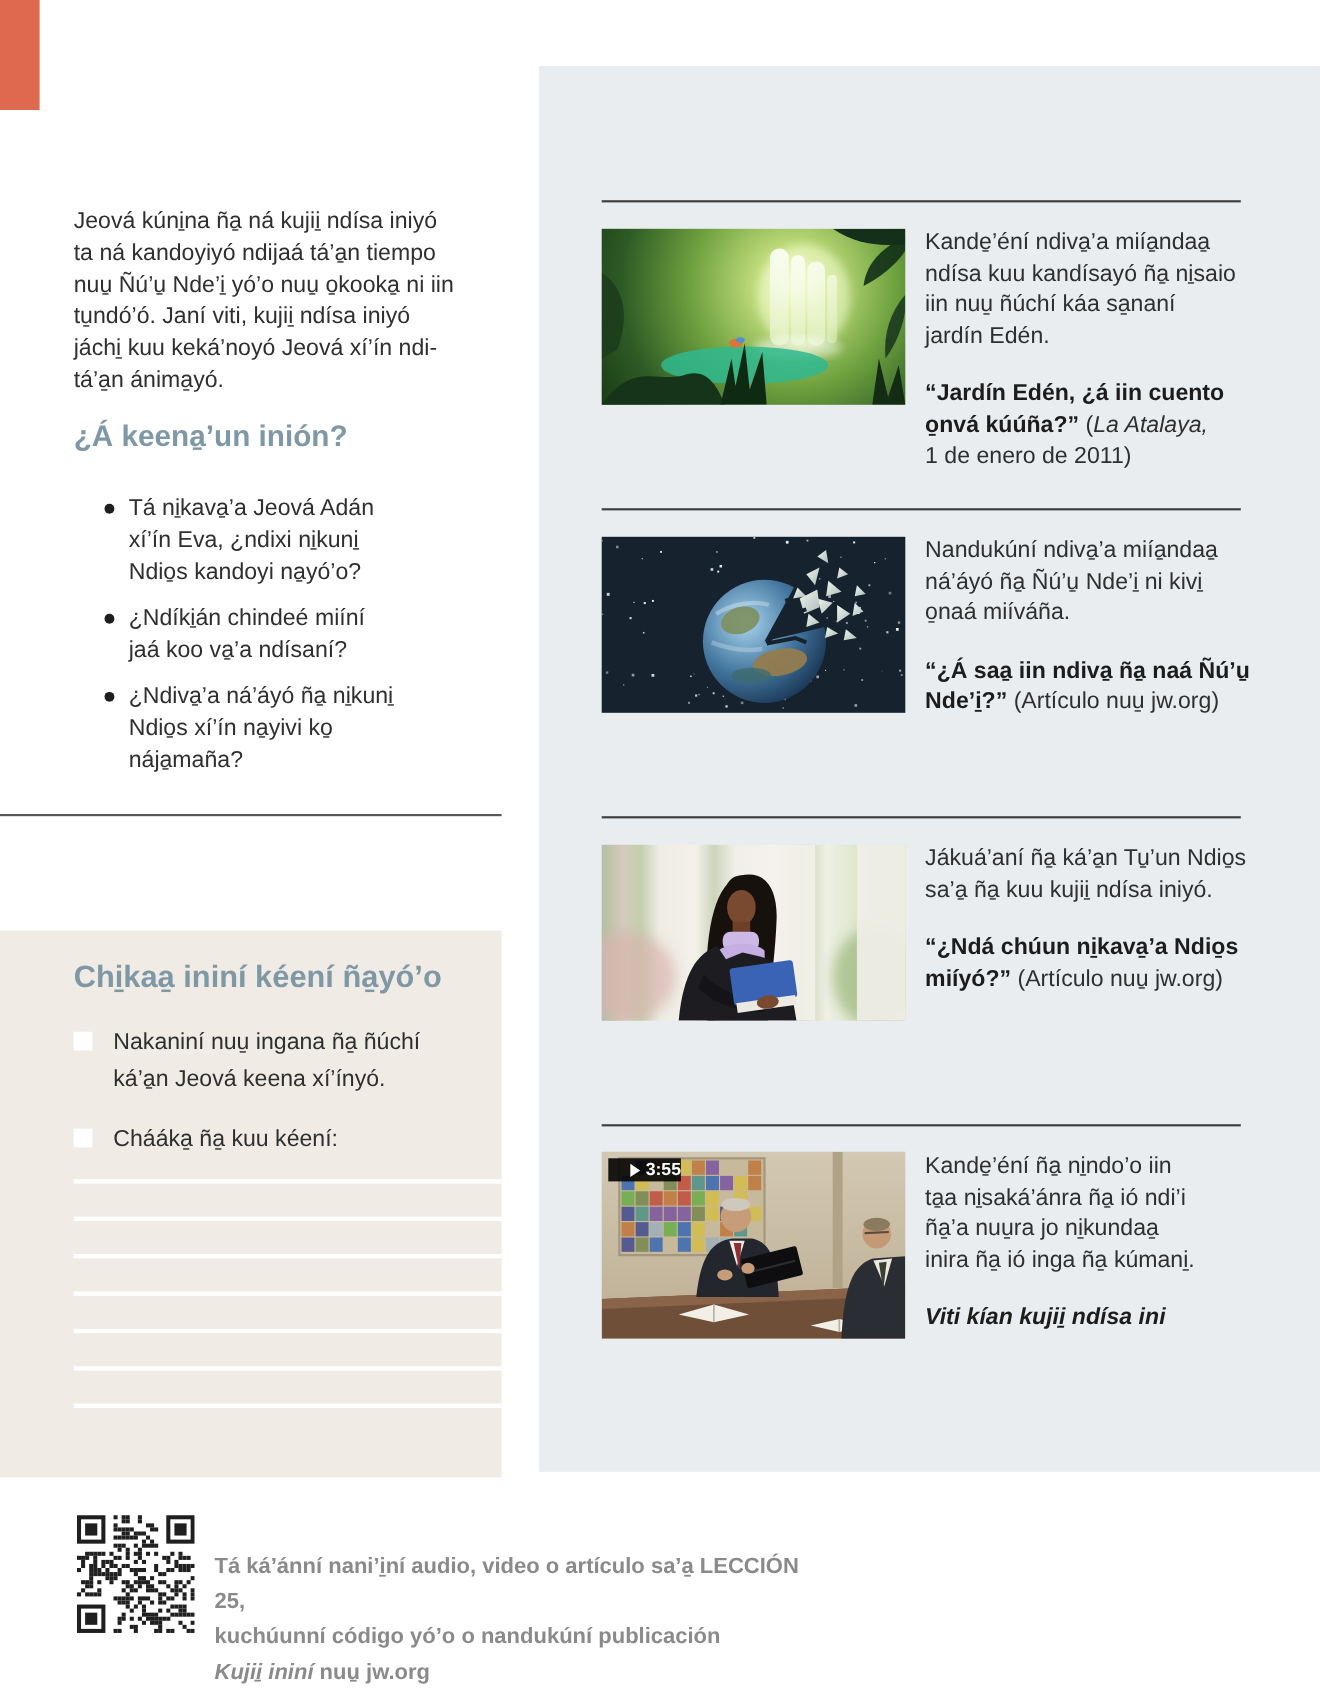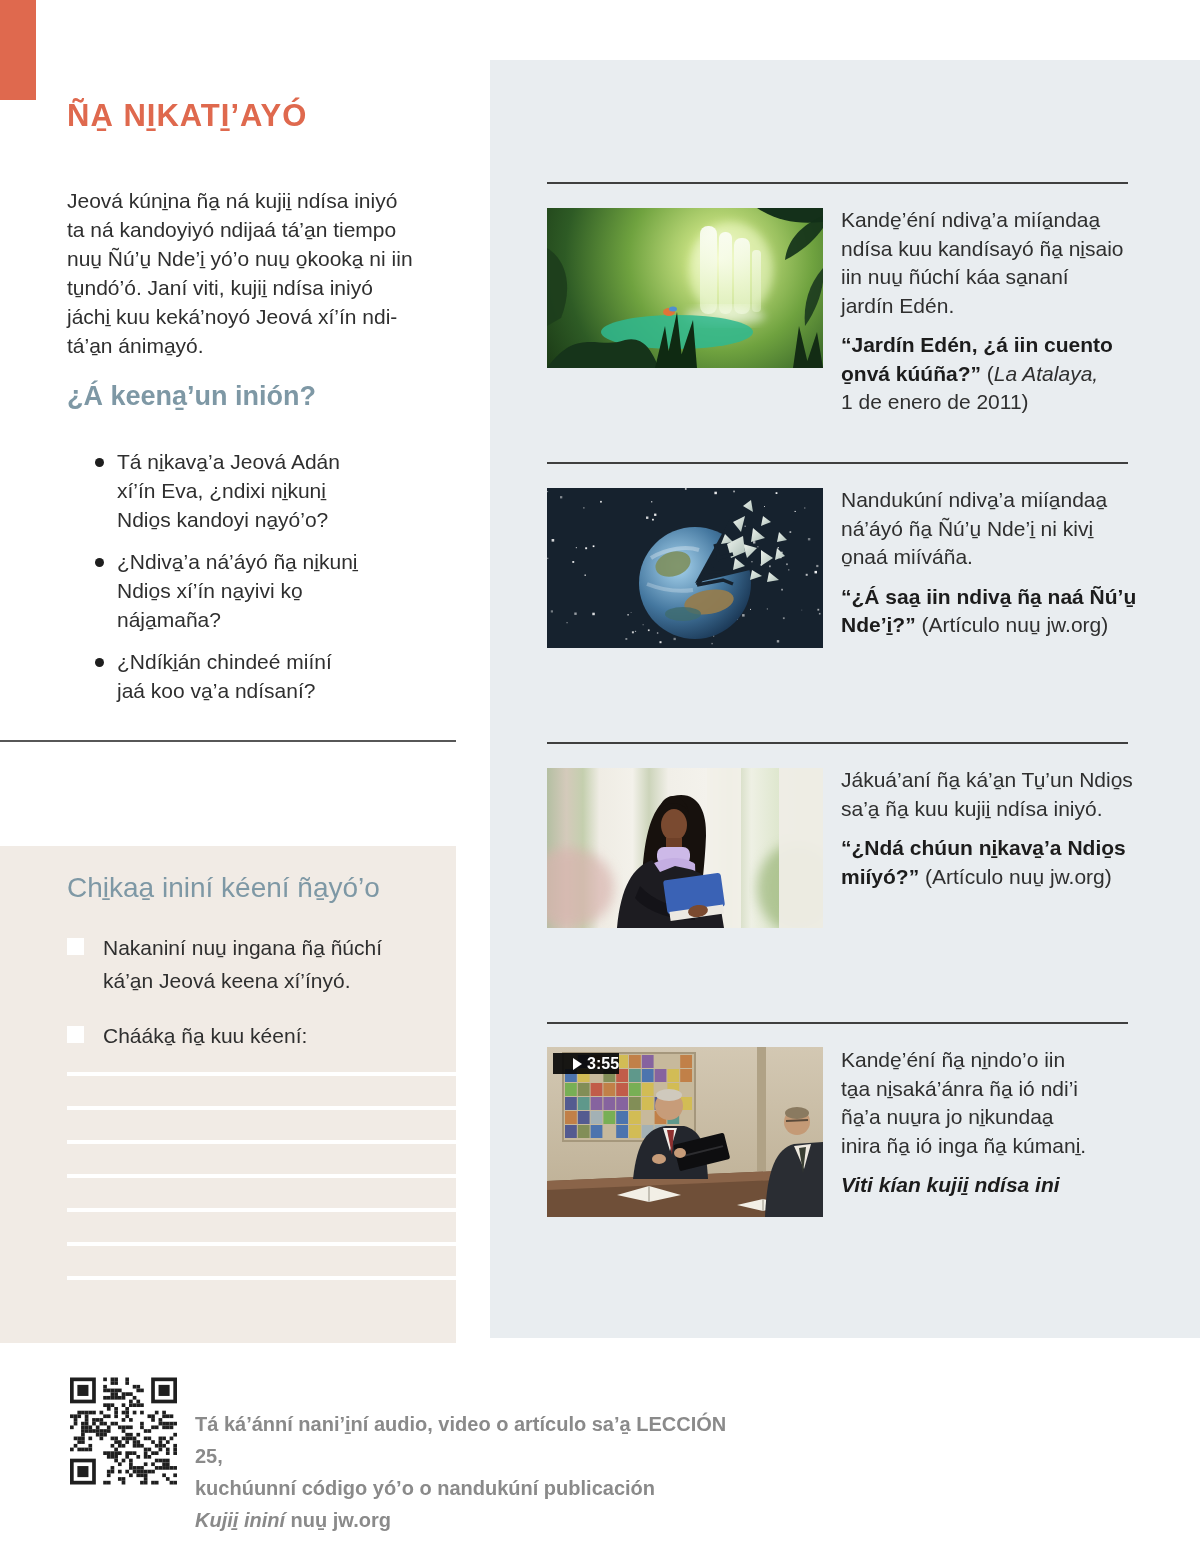--- a/index.html
+++ b/index.html
@@ -12,38 +12,38 @@
   .corner-tab{left:0;top:0;width:36px;height:100px;background:#df694e;}
   .h1{left:67px;top:98px;font-size:31px;font-weight:bold;color:#df694e;letter-spacing:1px;}
   .intro{left:67px;top:170px;width:400px;font-size:21px;line-height:29px;margin-top:16px;}
   .h2{left:67px;top:381px;font-size:27px;font-weight:bold;color:#7e98a5;}
   .bullets{left:95px;top:447px;width:270px;margin:0;padding:0;list-style:none;}
   .bullets li{position:relative;padding-left:22px;margin-bottom:13px;font-size:21px;line-height:29px;}
   .bullets li:before{content:"";position:absolute;left:0;top:11px;width:9px;height:9px;border-radius:50%;background:#1e1e1e;}
   .ldivider{left:0;top:740px;width:456px;height:2px;background:#575757;}
   .when{left:67px;top:764px;width:400px;font-size:21px;}
   .goalbox{left:0;top:846px;width:456px;height:497px;background:#f1ebe5;}
-  .h3{left:67px;top:872px;font-size:28px;font-weight:normal;color:#7e98a5;}
+  .h3{left:67px;top:872px;font-size:28px;font-weight:bold;color:#7e98a5;}
   .goal-chk{width:17px;height:17px;background:#ffffff;}
   .chk1{left:67px;top:938px;}
   .chk2{left:67px;top:1026px;}
   .gtext{font-size:21px;line-height:33px;}
   .gt1{left:103px;top:931px;width:330px;}
   .gt2{left:103px;top:1019px;width:330px;}
   .wline{left:67px;width:389px;height:4px;background:#ffffff;}
 
   
   .panel{left:490px;top:60px;width:710px;height:1278px;background:#e9edf0;}
   .ptitle{left:547px;top:101px;font-size:30px;font-weight:bold;color:#64808d;
           letter-spacing:6px;word-spacing:12px;}
   .rrule{left:547px;width:581px;height:2px;background:#3f3f3f;}
   .rimg{left:547px;width:276px;height:160px;overflow:hidden;background:#888;}
   .rimg svg{position:absolute;left:0;top:0;width:100%;height:100%;display:block;}
   .rtxt{left:841px;width:307px;font-size:21px;line-height:28.5px;}
-  .rtxt .q{margin-top:11px;}
+  .rtxt .q{margin-top:24px;}
   .b{font-weight:bold;color:#1c1c1c;}
   .it{font-style:italic;}
   .bi{font-weight:bold;font-style:italic;color:#1c1c1c;}
 
   
   .art-eden{background:radial-gradient(circle at 63% 32%, #f4f9cf 0%, #c2dd7d 16%, #6fa23f 45%, #2e5b25 76%, #1b3a16 100%);}
   .art-space{background:#16222e;}
   .art-woman{background:linear-gradient(90deg,#b4bfa2 0%,#d4cabb 7%,#c4cfae 13%,#efece4 19%,#f3f1ea 31%,#ccd4ba 37%,#f1efe8 44%,#f4f2ec 58%,#c4cfae 66%,#eef0e4 74%,#dde6cc 85%,#d5e0c4 100%);}
   .art-video{background:linear-gradient(#d3c8b3,#bcae93);}
   .vbadge{left:553px;width:66px;height:21px;background:rgba(8,8,8,.92);display:flex;align-items:center;
@@ -55,37 +55,36 @@
   .qr{left:70px;top:1377px;width:107px;height:108px;}
   .qr svg{width:100%;height:100%;display:block;}
   .fnote{left:195px;top:1408px;width:560px;font-size:20px;line-height:32px;color:#8a8a8a;font-weight:bold;}
 </style>
 </head>
 <body>
 
 <div class="page">
 
   <div class="abs corner-tab"></div>
-  <div class="abs h1">ÑA̱ NI̱KATI̱’AYÓ</div>
   <div class="abs intro pre">Jeová kúni̱na ña̱ ná kujii̱ ndísa iniyó
 ta ná kandoyiyó ndijaá tá’a̱n tiempo
 nuu̱ Ñú’u̱ Nde’i̱ yó’o nuu̱ o̱kooka̱ ni iin
 tu̱ndó’ó. Janí viti, kujii̱ ndísa iniyó
 jáchi̱ kuu keká’noyó Jeová xí’ín ndi-
 tá’a̱n ánima̱yó.</div>
   <div class="abs h2">¿Á keena̱’un inión?</div>
   <ul class="abs bullets">
     <li class="pre">Tá ni̱kava̱’a Jeová Adán
 xí’ín Eva, ¿ndixi ni̱kuni̱
 Ndio̱s kandoyi na̱yó’o?</li>
+    <li class="pre">¿Ndíki̱án chindeé miíní
+jaá koo va̱’a ndísaní?</li>
     <li class="pre">¿Ndiva̱’a ná’áyó ña̱ ni̱kuni̱
 Ndio̱s xí’ín na̱yivi ko̱
 nája̱maña?</li>
-    <li class="pre">¿Ndíki̱án chindeé miíní
-jaá koo va̱’a ndísaní?</li>
   </ul>
   <div class="abs ldivider"></div>
 
   <div class="abs goalbox"></div>
   <div class="abs h3">Chi̱kaa̱ ininí kéení ña̱yó’o</div>
   <div class="abs goal-chk chk1"></div>
   <div class="abs gtext gt1 pre">Nakaniní nuu̱ ingana ña̱ ñúchí
 ká’a̱n Jeová keena xí’ínyó.</div>
   <div class="abs goal-chk chk2"></div>
   <div class="abs gtext gt2 pre">Chááka̱ ña̱ kuu kéení:</div>

